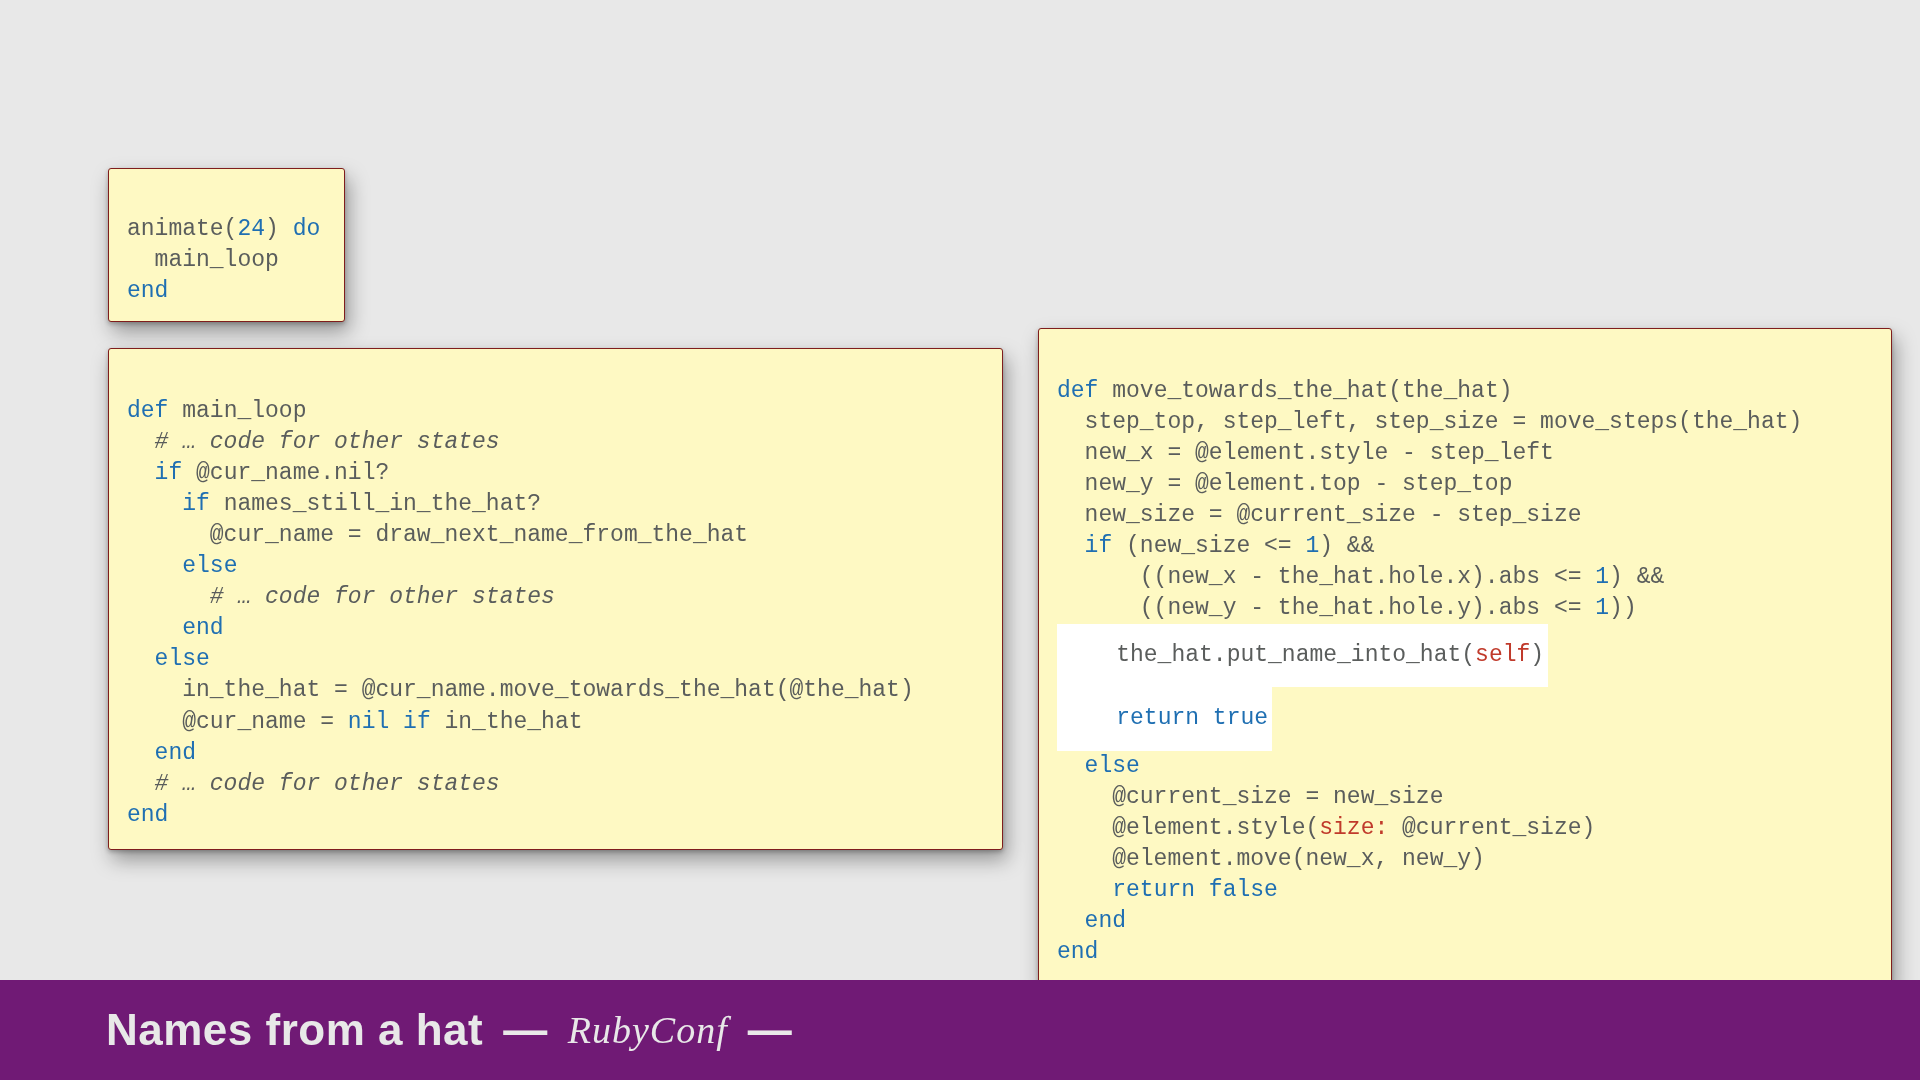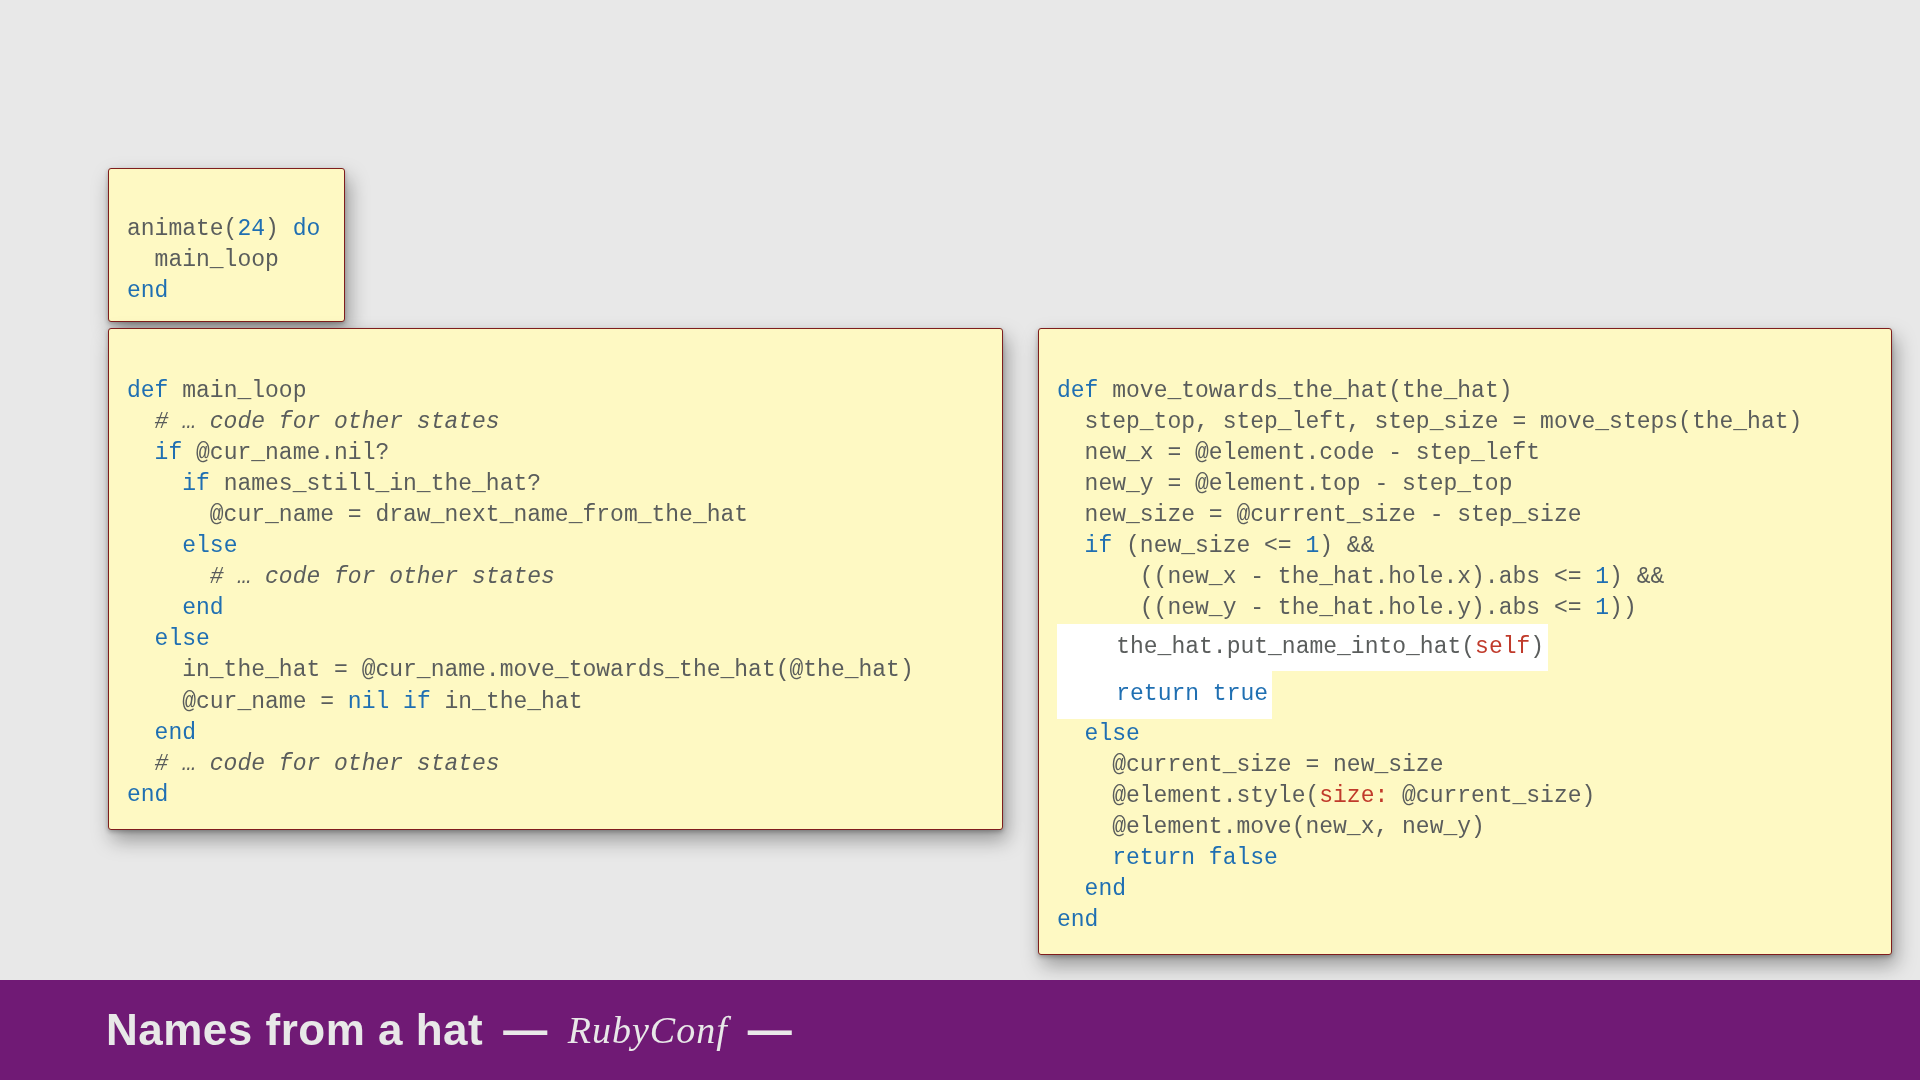--- a/index.html
+++ b/index.html
@@ -23,21 +23,21 @@
   line-height: 1.35;
   white-space: pre;
   position: absolute;
 }
 .card1 {
   top: 168px;
   left: 108px;
   padding: 14px 24px 14px 18px;
 }
 .card2 {
-  top: 328px;
+  top: 348px;
   left: 108px;
   padding: 16px 30px 18px 18px;
   width: 895px;
 }
 .card3 {
   top: 328px;
   left: 1038px;
   padding: 16px 20px 18px 18px;
   width: 854px;
 }
@@ -45,21 +45,21 @@
 .kw { color: #1f6fb2; }       
 .mtd { color: #5a5d5c; }       
 .num { color: #1f6fb2; }
 .bool { color: #1f6fb2; }
 .cmt { color: #5a5d5c; font-style: italic; }
 .sym { color: #c03a2b; margin-top: 37px; }
 .self { color: #c03a2b; }
 .nilkw { color: #1f6fb2; }
 .hl {
   background: #ffffff;
-  padding: 8px 4px;
+  padding: 16px 4px;
   display: inline-block;
 }
 
 .footer {
   position: absolute;
   bottom: 0;
   left: 0;
   width: 100%;
   height: 100px;
   background: #701a75;
@@ -105,21 +105,21 @@
 <span><span>  </span><span class="kw">else</span></span>
 <span class="mtd">    in_the_hat = @cur_name.move_towards_the_hat(@the_hat)</span>
 <span><span class="mtd">    @cur_name = </span><span class="nilkw">nil</span><span> </span><span class="kw">if</span><span class="mtd"> in_the_hat</span></span>
 <span><span>  </span><span class="kw">end</span></span>
 <span class="cmt">  # … code for other states</span>
 <span class="kw">end</span></div>
 
   <div class="code-card card3">
 <span><span class="kw">def</span><span class="mtd"> move_towards_the_hat(the_hat)</span></span>
 <span class="mtd">  step_top, step_left, step_size = move_steps(the_hat)</span>
-<span class="mtd">  new_x = @element.code - step_left</span>
+<span class="mtd">  new_x = @element.style - step_left</span>
 <span class="mtd">  new_y = @element.top - step_top</span>
 <span class="mtd">  new_size = @current_size - step_size</span>
 <span><span>  </span><span class="kw">if</span><span class="mtd"> (new_size &lt;= </span><span class="num">1</span><span class="mtd">) &amp;&amp;</span></span>
 <span><span class="mtd">      ((new_x - the_hat.hole.x).abs &lt;= </span><span class="num">1</span><span class="mtd">) &amp;&amp;</span></span>
 <span><span class="mtd">      ((new_y - the_hat.hole.y).abs &lt;= </span><span class="num">1</span><span class="mtd">))</span></span>
 <span><span class="hl"><span class="mtd">    the_hat.put_name_into_hat(</span><span class="self">self</span><span class="mtd">)</span></span></span>
 <span><span class="hl"><span>    </span><span class="kw">return</span><span> </span><span class="bool">true</span></span></span>
 <span><span>  </span><span class="kw">else</span></span>
 <span class="mtd">    @current_size = new_size</span>
 <span><span class="mtd">    @element.style(</span><span class="sym">size:</span><span class="mtd"> @current_size)</span></span>

